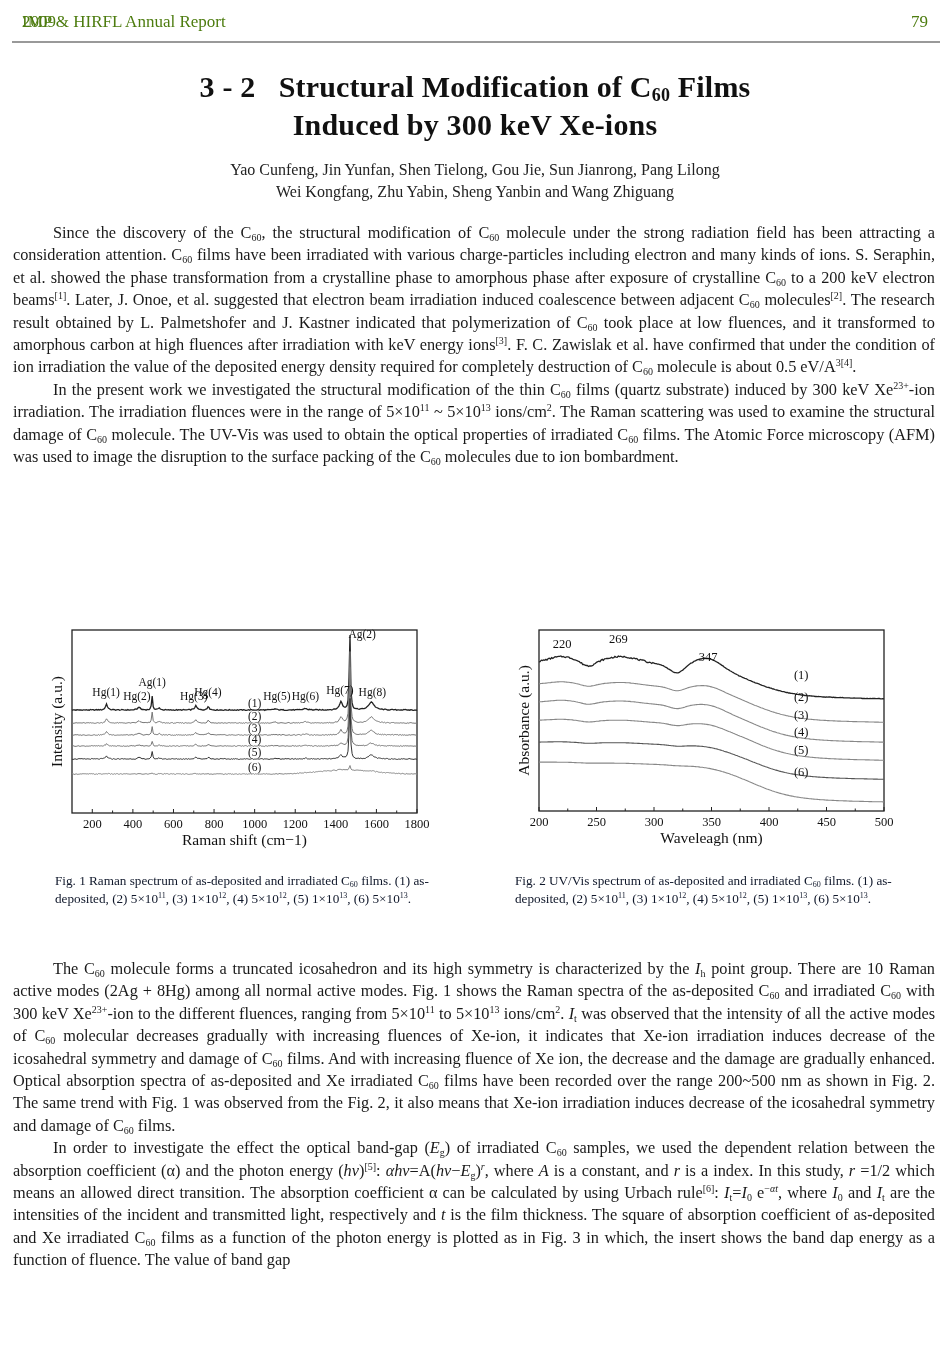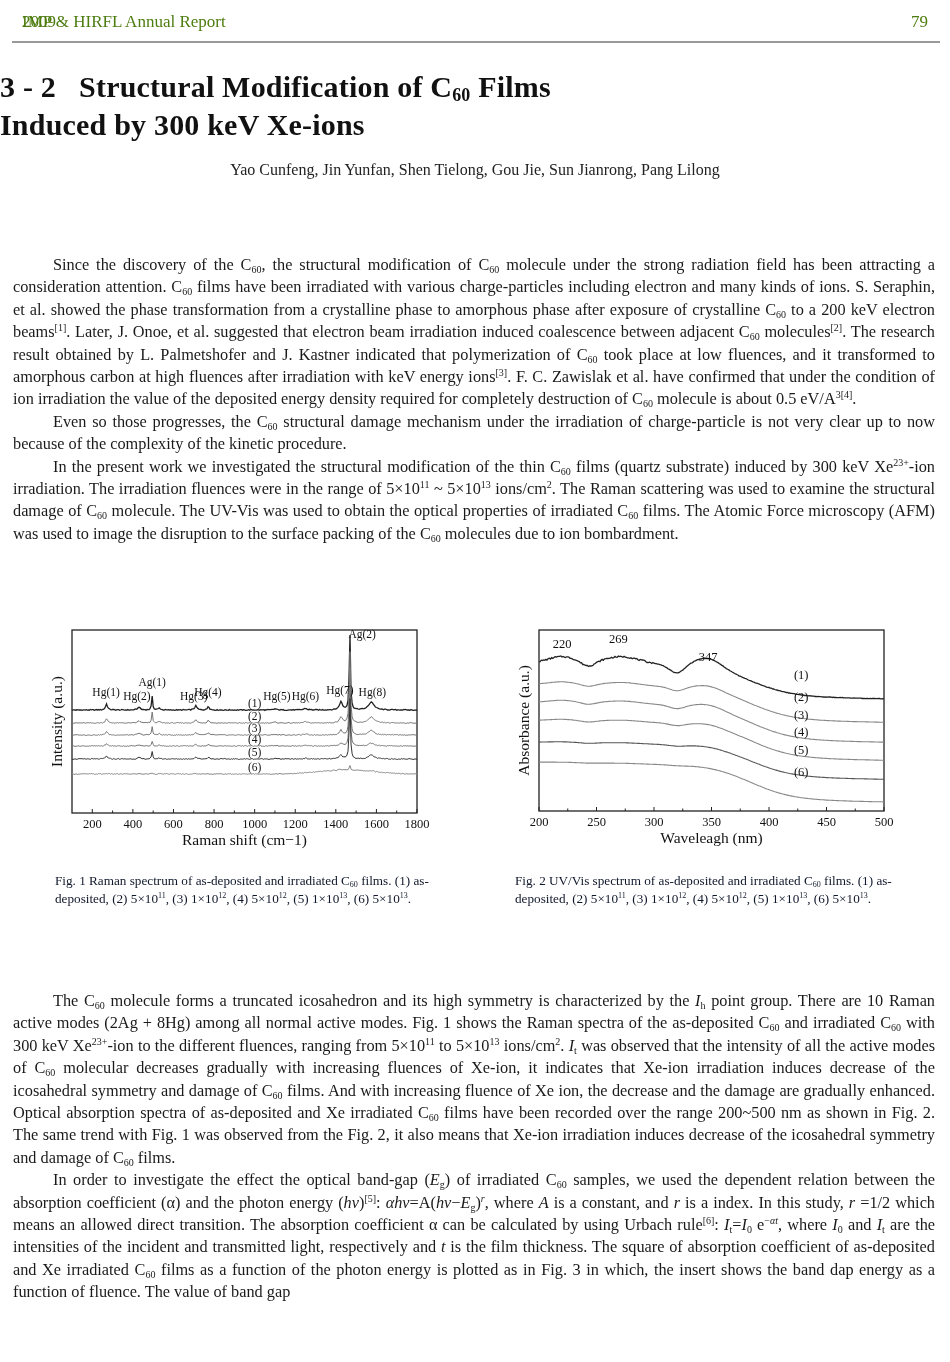--- a/index.html
+++ b/index.html
@@ -5,27 +5,27 @@
   html, body { margin: 0; padding: 0; background: #ffffff; }
   body { width: 950px; height: 1362px; position: relative; overflow: hidden;
          font-family: "Liberation Serif", "DejaVu Serif", serif; color: #111; }
   .running-head { position: absolute; top: 10px; left: 22px; right: 22px; height: 26px;
                   font-size: 17px; color: #4d7c0f; }
   .running-head .year { position: absolute; left: 0; top: 2px; }
   .running-head .journal { position: absolute; left: 0; right: 0; top: 2px; }
   .running-head .page { position: absolute; right: 0; top: 2px; margin-left: 6px; }
   .head-rule { position: absolute; top: 41px; left: 12px; right: 10px; height: 0;
                border-top: 2px solid #999; }
-  .title { position: absolute; top: 68px; left: 0; right: 0; 
+  .title { position: absolute; top: 68px; left: 0; right: 0; text-align: center;
            font-size: 30px; font-weight: bold; line-height: 38px; letter-spacing: 0.2px; }
   .title sub { font-size: 18px; vertical-align: -4px; line-height: 0; }
   .authors { position: absolute; top: 159px; left: 0; right: 0; text-align: center;
              font-size: 16px; line-height: 22px; color: #222; }
   .body-text { position: absolute; left: 13px; width: 922px; font-size: 16.3px;
-               line-height: 22.4px; text-align: justify; color: #1a1a1a; margin-top: 32px; }
+               line-height: 22.4px; text-align: justify; color: #1a1a1a; }
   .body-text p { margin: 0; text-indent: 40px; }
   sub.s { font-size: 10px; vertical-align: -3px; line-height: 0; }
   sup.s { font-size: 10px; vertical-align: 6px; line-height: 0; }
   .fig { position: absolute; }
   .fig svg text { font-family: "Liberation Serif", "DejaVu Serif", serif; }
   .caption { position: absolute; font-size: 13.2px; line-height: 18px; color: #0f172a; font-family: Liberation Serif, serif; }
   .caption sub { font-size: 8px; vertical-align: -2px; line-height: 0; }
   .caption sup { font-size: 8px; vertical-align: 5px; line-height: 0; }
   i { font-style: italic; }
 </style>
@@ -41,25 +41,25 @@
 
 <div class="title">
   <div>
     <span>3 - 2</span>&nbsp;&nbsp;&nbsp;<span>Structural Modification of C</span><sub>60</sub><span> Films</span>
   </div>
   <div>Induced by 300 keV Xe-ions</div>
 </div>
 
 <div class="authors">
   <div>Yao Cunfeng, Jin Yunfan, Shen Tielong, Gou Jie, Sun Jianrong, Pang Lilong</div>
+  <div>Wei Kongfang, Zhu Yabin, Sheng Yanbin and Wang Zhiguang</div>
 </div>
 
 <div class="body-text" id="upper-text" style="top:222px;">
   <p>Since the discovery of the C<sub class="s">60</sub>, the structural modification of C<sub class="s">60</sub> molecule under the strong radiation field has been attracting a consideration attention. C<sub class="s">60</sub> films have been irradiated with various charge-particles including electron and many kinds of ions. S. Seraphin, et al. showed the phase transformation from a crystalline phase to amorphous phase after exposure of crystalline C<sub class="s">60</sub> to a 200 keV electron beams<sup class="s">[1]</sup>. Later, J. Onoe, et al. suggested that electron beam irradiation induced coalescence between adjacent C<sub class="s">60</sub> molecules<sup class="s">[2]</sup>. The research result obtained by L. Palmetshofer and J. Kastner indicated that polymerization of C<sub class="s">60</sub> took place at low fluences, and it transformed to amorphous carbon at high fluences after irradiation with keV energy ions<sup class="s">[3]</sup>. F. C. Zawislak et al. have confirmed that under the condition of ion irradiation the value of the deposited energy density required for completely destruction of C<sub class="s">60</sub> molecule is about 0.5 eV/A<sup class="s">3</sup><sup class="s">[4]</sup>.</p>
-  <p>Even so those progresses, the C<sub class="s">60</sub> structural damage mechanism under the irradiation of charge-particle is not very clear up to now because of the complexity of the kinetic procedure.</p>
   <p>In the present work we investigated the structural modification of the thin C<sub class="s">60</sub> films (quartz substrate) induced by 300 keV Xe<sup class="s">23+</sup>-ion irradiation. The irradiation fluences were in the range of 5×10<sup class="s">11</sup> ~ 5×10<sup class="s">13</sup> ions/cm<sup class="s">2</sup>. The Raman scattering was used to examine the structural damage of C<sub class="s">60</sub> molecule. The UV-Vis was used to obtain the optical properties of irradiated C<sub class="s">60</sub> films. The Atomic Force microscopy (AFM) was used to image the disruption to the surface packing of the C<sub class="s">60</sub> molecules due to ion bombardment.</p>
 </div>
 
 <div class="fig" style="left:40px; top:622px; width:400px; height:238px;">
   <svg id="fig1-svg" width="400" height="238" viewBox="0 0 400 238">
       <rect x="32" y="8" width="345" height="183" fill="none" stroke="#222" stroke-width="1.3"></rect>
       <line x1="52.294117647058826" y1="191" x2="52.294117647058826" y2="187" stroke="#222" stroke-width="1"></line>
       <text x="52.294117647058826" y="206" font-size="12.5" text-anchor="middle" fill="#111">200</text>
       <line x1="92.88235294117646" y1="191" x2="92.88235294117646" y2="187" stroke="#222" stroke-width="1"></line>
       <text x="92.88235294117646" y="206" font-size="12.5" text-anchor="middle" fill="#111">400</text>

